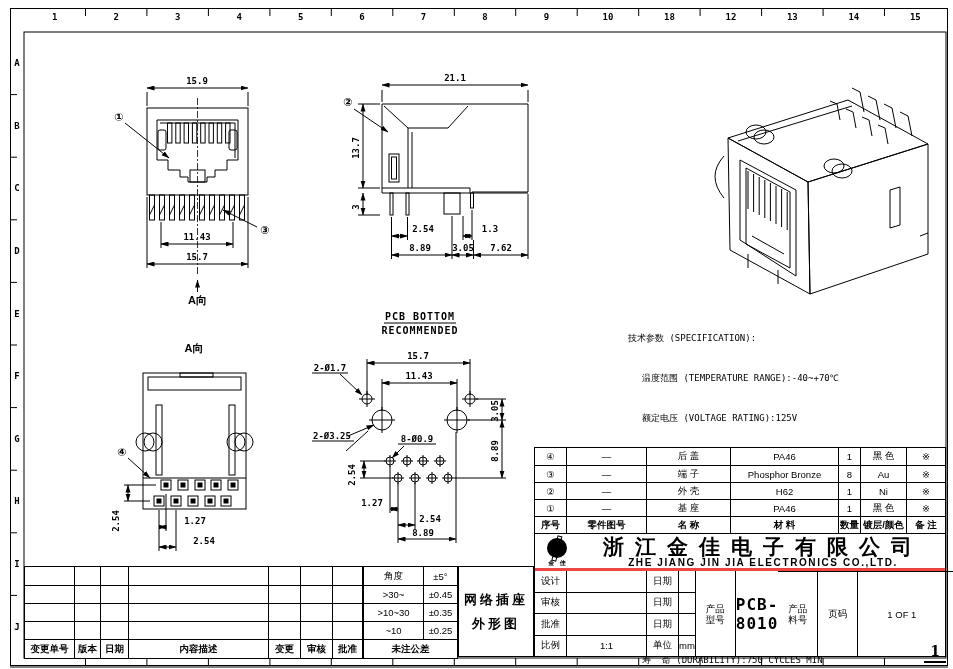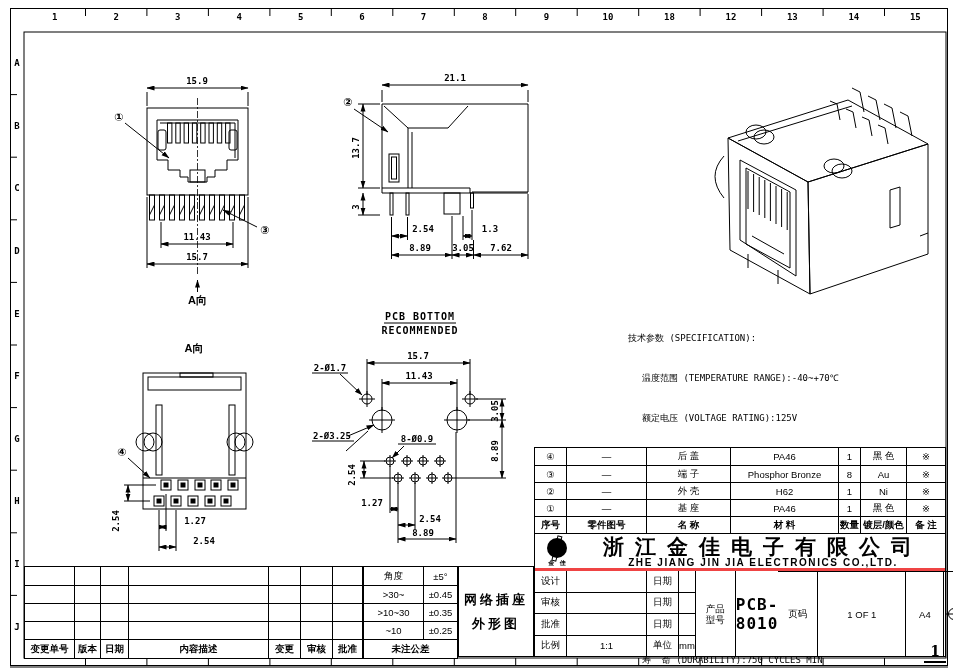--- a/index.html
+++ b/index.html
@@ -563,20 +563,24 @@
           <div class="tl2">单位</div>
           <div class="tv2">mm</div>
         </div>
       </div>
       <div class="tb-right">
         <div class="tbrow model-row">
           <div class="trl">产品型号</div>
           <div class="trv bigval">PCB-8010</div>
         </div>
         <div class="tbrow">
+          <div class="trl">产品料号</div>
+          <div class="trv"></div>
+        </div>
+        <div class="tbrow">
           <div class="pg0">页码</div>
           <div class="pg1">1 OF 1</div>
           <div class="pg2">A4</div>
           <div class="pg3">
             <svg width="46" height="20" viewBox="0 0 46 20">
               <circle cx="10" cy="10" r="5.5"></circle>
                 <path d="M1,10 H19 M10,1 V19" stroke-width=".8"></path>
               <path d="M27,5 h8 v10 h-8 z M35,5 L44,1 V19 L35,15"></path>
             </svg>
           </div>

